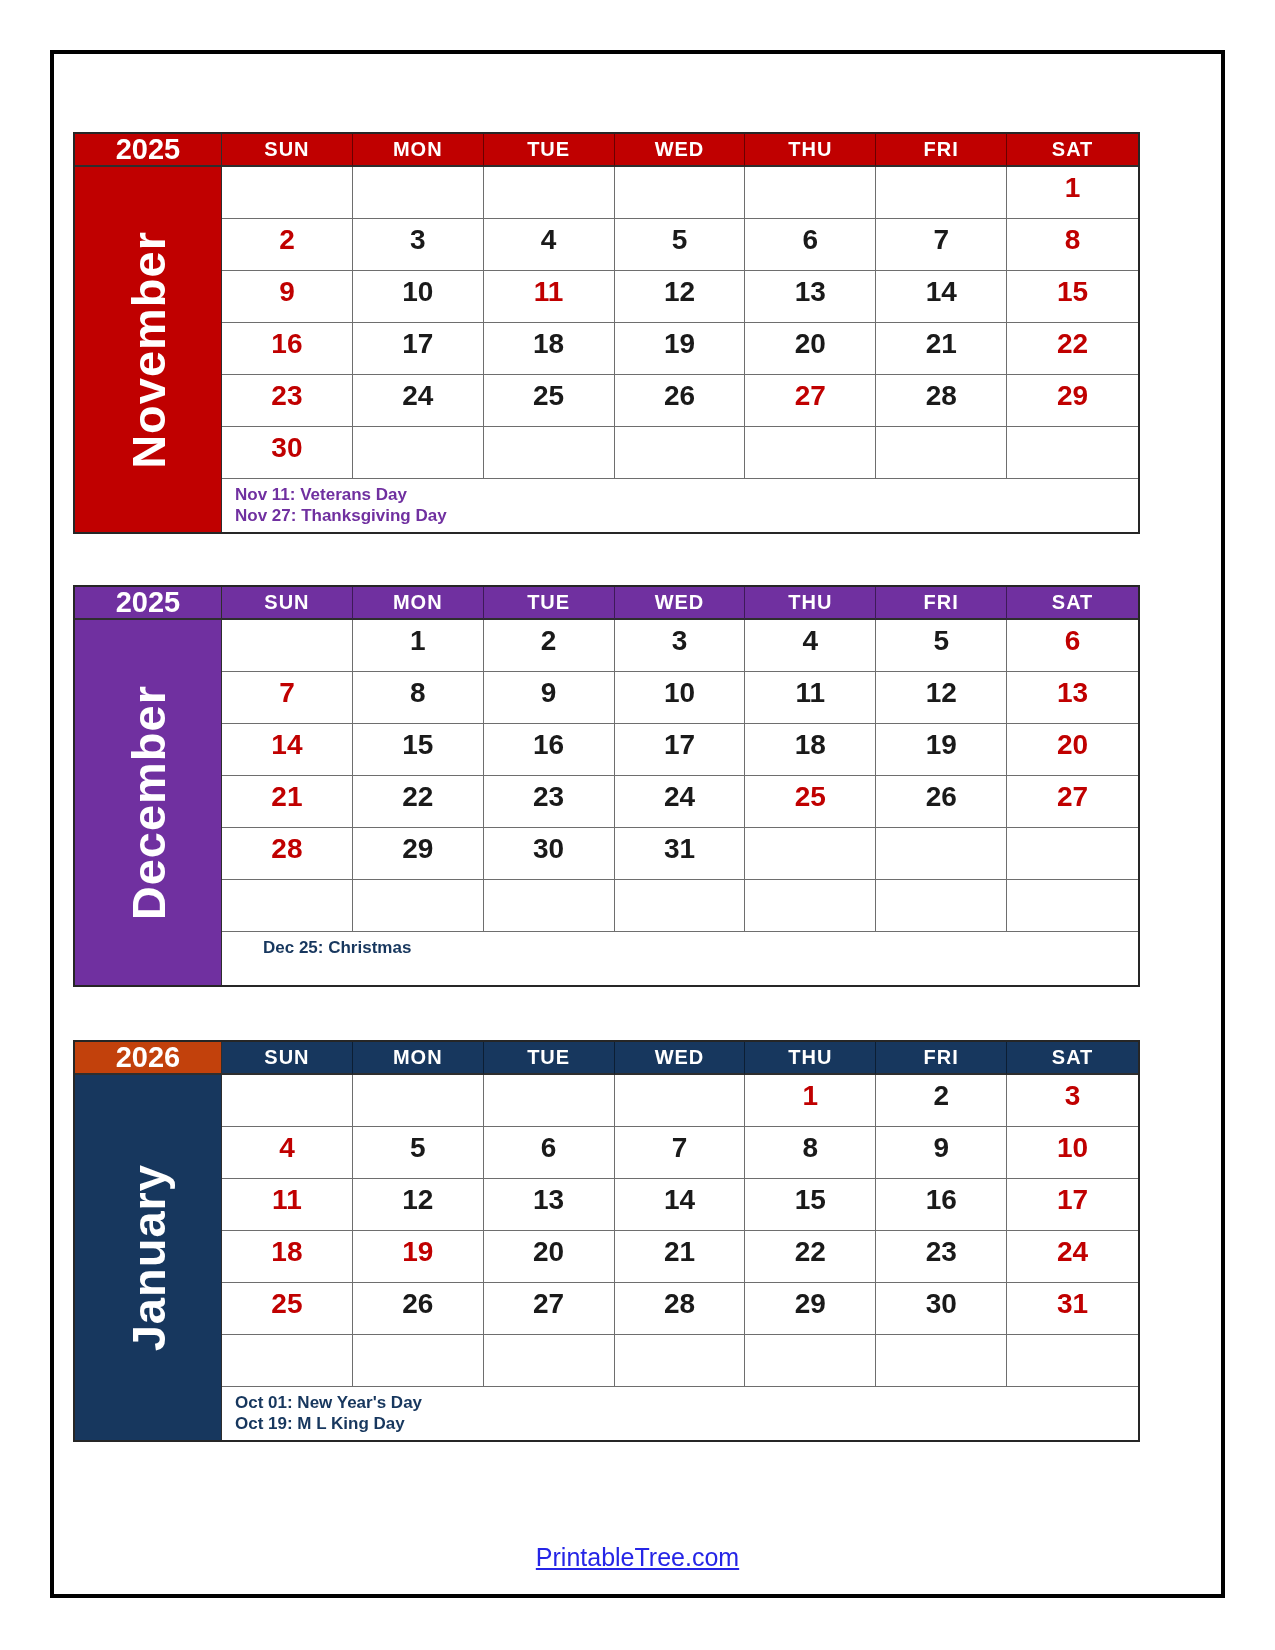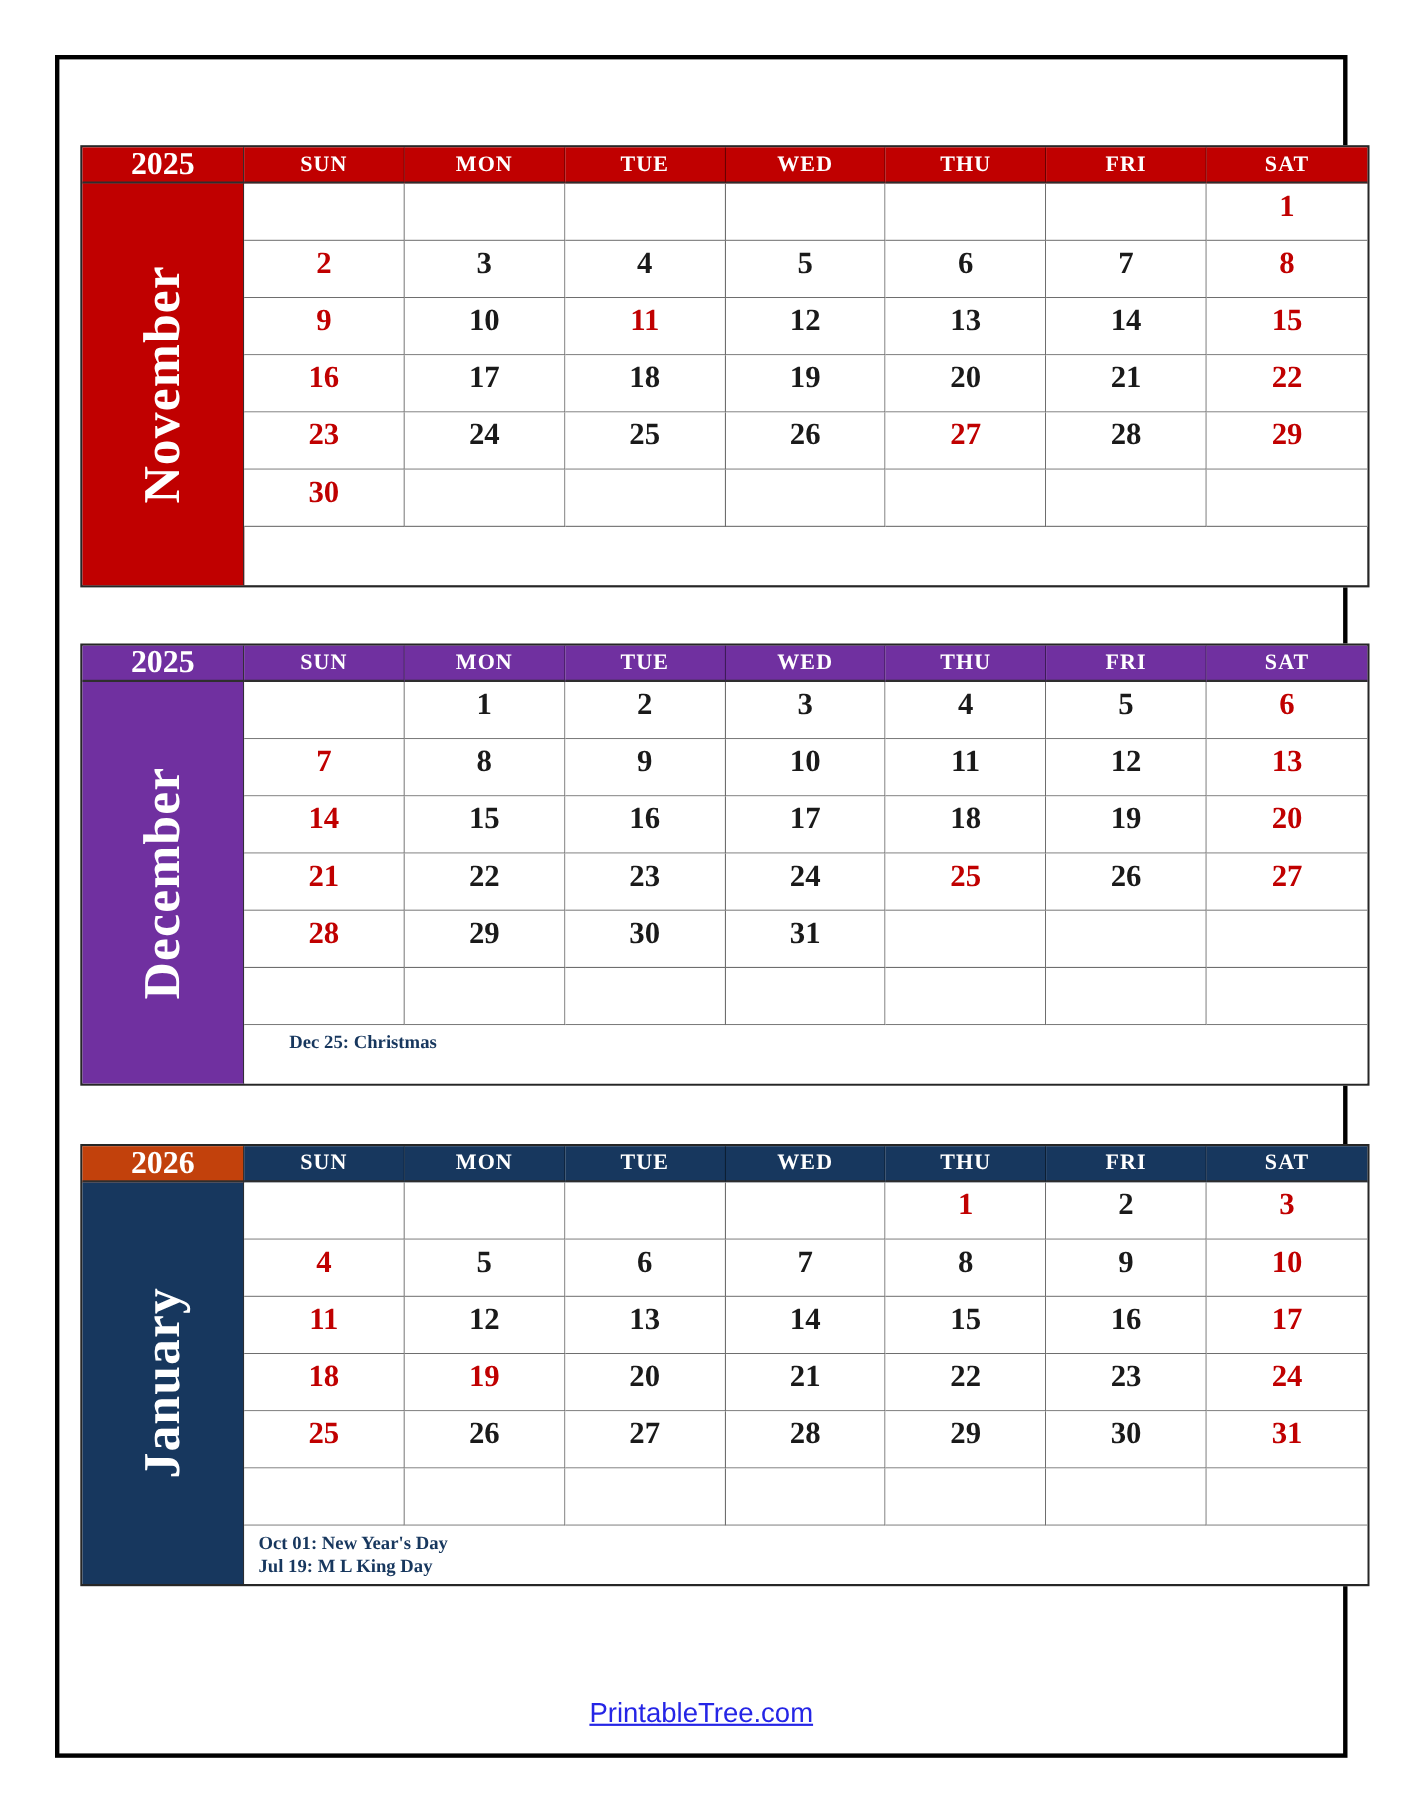--- a/index.html
+++ b/index.html
@@ -13,26 +13,25 @@
     width:1175px; height:1548px;
     border:4px solid #000000; box-sizing:border-box;
     background:#ffffff;
   }
   .month-block { position:absolute; left:19px; width:1067px; }
   .month-block.m0 { top:78px; }
   .month-block.m1 { top:531px; }
   .month-block.m2 { top:986px; }
 
   .cal {
-    display:grid; width:1172px;
+    display:grid; width:1067px;
     grid-template-columns:147px repeat(7, 1fr);
     grid-template-rows:33px repeat(6, 52px) 53px;
     border:2px solid #262626; box-sizing:border-box;
     background:#ffffff;
-    font-family:Liberation Serif, serif;
   }
   .year-cell {
     grid-column:1; grid-row:1;
     display:flex; align-items:center; justify-content:center;
     color:#ffffff; font-weight:bold; font-size:29px;
     border-right:1px solid #2e2e2e; border-bottom:2px solid #2e2e2e;
     box-sizing:border-box;
   }
   .dow {
     display:flex; align-items:center; justify-content:center;
@@ -127,20 +126,24 @@
           <div class="day-cell" style="color: rgb(192, 0, 0);">27</div>
           <div class="day-cell" style="color: rgb(26, 26, 26);">28</div>
           <div class="day-cell lastcol" style="color: rgb(192, 0, 0);">29</div>
           <div class="day-cell" style="color: rgb(192, 0, 0);">30</div>
           <div class="day-cell"></div>
           <div class="day-cell"></div>
           <div class="day-cell"></div>
           <div class="day-cell"></div>
           <div class="day-cell"></div>
           <div class="day-cell lastcol"></div>
+          <div class="notes-cell">
+            <div class="note-line" style="color: rgb(112, 48, 160);">Nov 11: Veterans Day</div>
+            <div class="note-line" style="color: rgb(112, 48, 160);">Nov 27: Thanksgiving Day</div>
+          </div>
         </div>
       </div>
       <div class="month-block m1">
         <div class="cal">
           <div class="year-cell" style="background: rgb(112, 48, 160);">2025</div>
           <div class="dow" style="background: rgb(112, 48, 160);">SUN</div>
           <div class="dow" style="background: rgb(112, 48, 160);">MON</div>
           <div class="dow" style="background: rgb(112, 48, 160);">TUE</div>
           <div class="dow" style="background: rgb(112, 48, 160);">WED</div>
           <div class="dow" style="background: rgb(112, 48, 160);">THU</div>
@@ -246,19 +249,19 @@
           <div class="day-cell lastcol" style="color: rgb(192, 0, 0);">31</div>
           <div class="day-cell"></div>
           <div class="day-cell"></div>
           <div class="day-cell"></div>
           <div class="day-cell"></div>
           <div class="day-cell"></div>
           <div class="day-cell"></div>
           <div class="day-cell lastcol"></div>
           <div class="notes-cell">
             <div class="note-line" style="color: rgb(23, 55, 94);">Oct 01: New Year's Day</div>
-            <div class="note-line" style="color: rgb(23, 55, 94);">Jul 19: M L King Day</div>
+            <div class="note-line" style="color: rgb(23, 55, 94);">Oct 19: M L King Day</div>
           </div>
         </div>
       </div>
     </div>
   <div class="footer-link" style="color: rgb(37, 37, 230);">PrintableTree.com</div>
 </div>
 
 </body></html>

